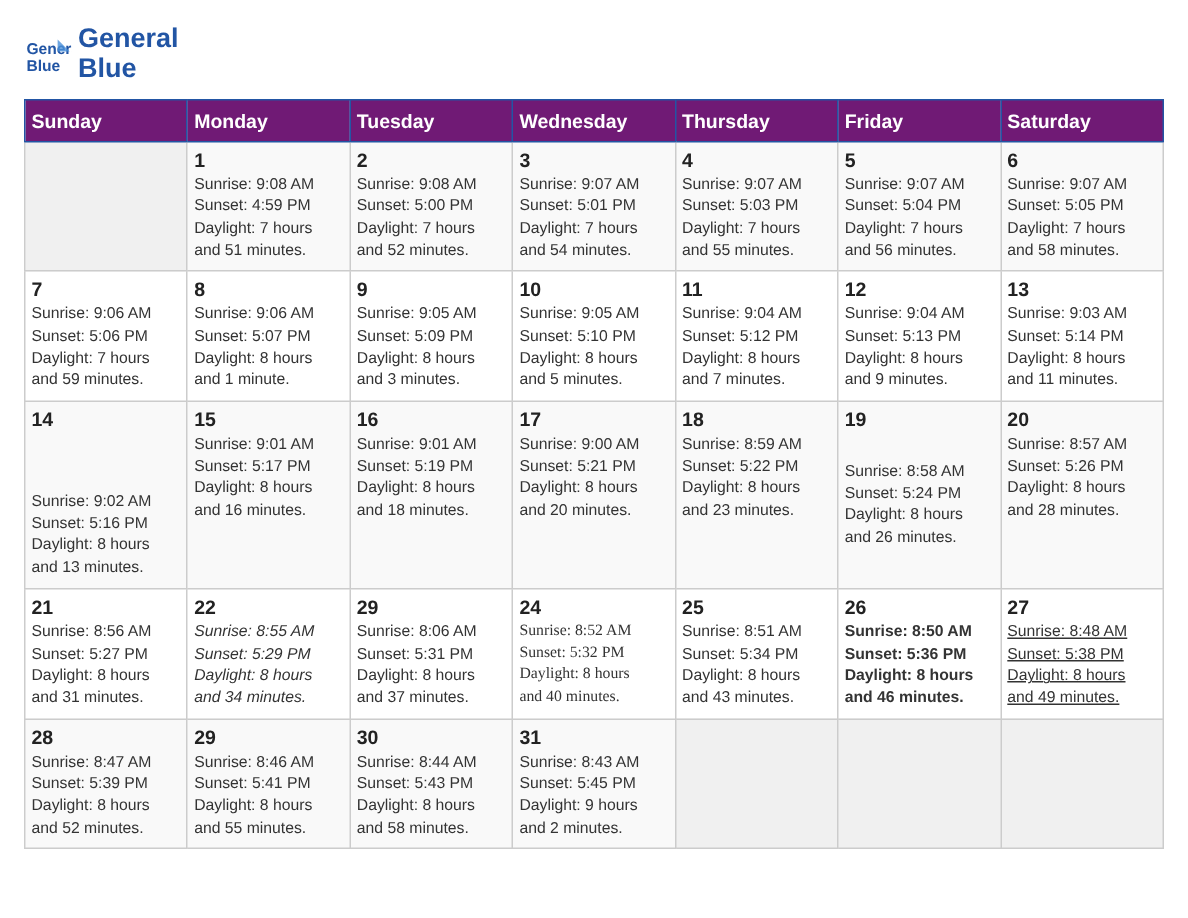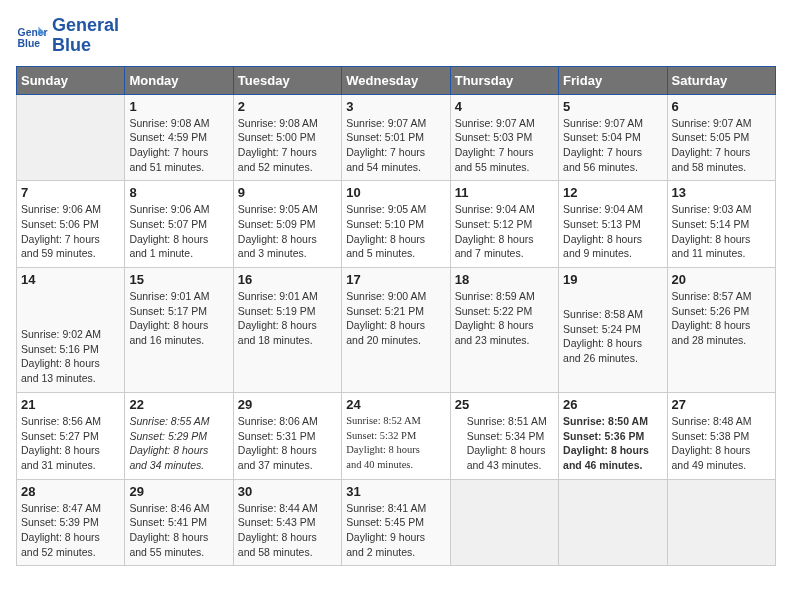--- a/index.html
+++ b/index.html
@@ -45,21 +45,21 @@
     .calendar-subtitle {
       font-size: 15px;
       color: #444;
     }
     table {
       width: 100%;
       border-collapse: collapse;
       table-layout: fixed;
     }
     thead tr th {
-      background-color: #737373;
+      background-color: #701a75;
       color: #fff;
       padding: 6px 4px;
       font-size: 13px;
       font-weight: bold;
       text-align: left;
       border: 1px solid #2255a4;
     }
     tbody tr td {
       border: 1px solid #ccc;
       vertical-align: top;
@@ -298,35 +298,35 @@
         </td>
         <td>
           <div class="day-number">24</div>
           <div class="day-info" style="white-space: pre-line; font-family: Liberation Serif, serif;">Sunrise: 8:52 AM
 Sunset: 5:32 PM
 Daylight: 8 hours
 and 40 minutes.</div>
         </td>
         <td>
           <div class="day-number">25</div>
-          <div class="day-info" style="white-space: pre-line; margin-left: 12px;">Sunrise: 8:51 AM
+          <div class="day-info" style="white-space: pre-line;">Sunrise: 8:51 AM
 Sunset: 5:34 PM
 Daylight: 8 hours
 and 43 minutes.</div>
         </td>
         <td>
           <div class="day-number">26</div>
           <div class="day-info" style="white-space: pre-line; font-weight: bold;">Sunrise: 8:50 AM
 Sunset: 5:36 PM
 Daylight: 8 hours
 and 46 minutes.</div>
         </td>
         <td>
           <div class="day-number">27</div>
-          <div class="day-info" style="white-space: pre-line;">Sunrise: 8:48 AM
+          <div class="day-info" style="white-space: pre-line; text-decoration: underline;">Sunrise: 8:48 AM
 Sunset: 5:38 PM
 Daylight: 8 hours
 and 49 minutes.</div>
         </td>
       </tr>
       <tr>
         <td>
           <div class="day-number">28</div>
           <div class="day-info" style="white-space: pre-line;">Sunrise: 8:47 AM
 Sunset: 5:39 PM
@@ -342,21 +342,21 @@
         </td>
         <td>
           <div class="day-number">30</div>
           <div class="day-info" style="white-space: pre-line;">Sunrise: 8:44 AM
 Sunset: 5:43 PM
 Daylight: 8 hours
 and 58 minutes.</div>
         </td>
         <td>
           <div class="day-number">31</div>
-          <div class="day-info" style="white-space: pre-line;">Sunrise: 8:41 AM
+          <div class="day-info" style="white-space: pre-line;">Sunrise: 8:43 AM
 Sunset: 5:45 PM
 Daylight: 9 hours
 and 2 minutes.</div>
         </td>
         <td class="empty-cell"></td>
         <td class="empty-cell"></td>
         <td class="empty-cell"></td>
       </tr>
     </tbody>
 </table>

